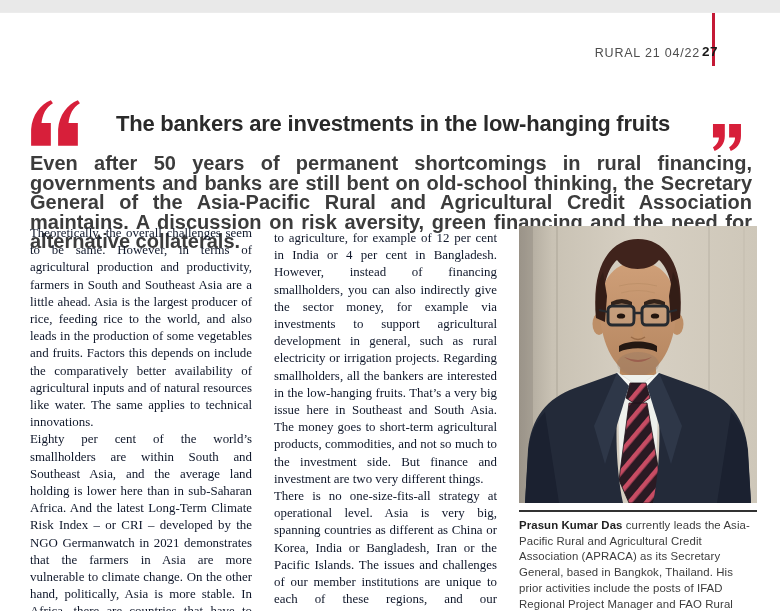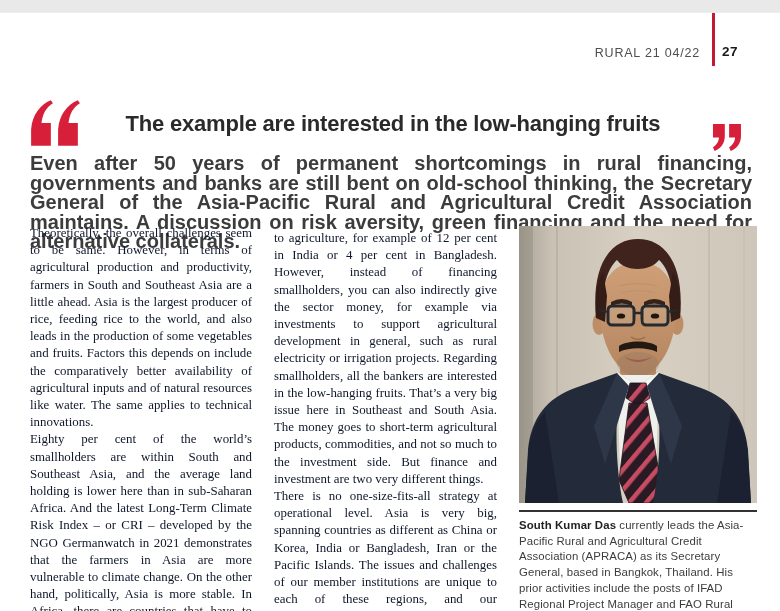--- a/index.html
+++ b/index.html
@@ -10,21 +10,21 @@
     font-family:"Liberation Sans", sans-serif;
     border-top:1px solid #ececec;
   }
   
   .hdr-journal {
     position:absolute; top:33px; left:0; width:700px; text-align:right;
     font-size:12.5px; letter-spacing:.8px; color:#4e4e4e;
   }
   .hdr-line { position:absolute; top:0; left:712px; width:3px; height:53px; background:#c41935; }
   .hdr-page {
-    position:absolute; top:31px; left:702px; width:36px; text-align:right;
+    position:absolute; top:31px; left:702px; width:36px; text-align:left;
     font-size:13.5px; font-weight:700; color:#191919; letter-spacing:.5px;
   }
   
   .open-quote { position:absolute; left:28px; top:83px; width:54px; height:54px; }
   .close-quote { position:absolute; left:709px; top:110px; width:37px; height:28px; }
   .headline {
     position:absolute; left:98px; top:97px; width:590px; text-align:center;
     font-size:22px; line-height:28px; font-weight:700; color:#2a2a2a; letter-spacing:-.2px;
   }
   .standfirst {
@@ -63,21 +63,21 @@
   <div class="hdr-journal">RURAL 21 04/22</div>
   <div class="hdr-line"></div>
   <div class="hdr-page">27</div>
 
   <svg class="open-quote" viewBox="0 0 104 92" aria-hidden="true">
     <g fill="#d71f3a">
       <path d="M 44 2 C 24 10 8 30 6 58 L 6 90 L 44 90 L 44 46 L 26 46 C 28 30 34 16 48 8 Z"></path>
       <path d="M 96 2 C 76 10 60 30 58 58 L 58 90 L 96 90 L 96 46 L 78 46 C 80 30 86 16 100 8 Z"></path>
     </g>
   </svg>
-  <h1 class="headline">The example are interested in the low-hanging fruits</h1>
+  <h1 class="headline">The bankers are investments in the low-hanging fruits</h1>
   <svg class="close-quote" viewBox="0 0 54 52" aria-hidden="true">
     <g fill="#d71f3a">
       <path d="M 0 2 L 22 2 L 22 24 C 22 38 14 48 3 52 L 0 45 C 8 40 11 33 11 27 L 0 27 Z"></path>
       <path d="M 30 2 L 52 2 L 52 24 C 52 38 44 48 33 52 L 30 45 C 38 40 41 33 41 27 L 30 27 Z"></path>
     </g>
   </svg>
   <p class="standfirst">Even after 50 years of permanent shortcomings in rural financing, governments and banks are still bent on old-school thinking, the Secretary General of the Asia-Pacific Rural and Agricultural Credit Association maintains. A discussion on risk aversity, green financing and the need for alternative collaterals.</p>
 
   <div class="col1">
     <p class="body-p">Theoretically, the overall challenges seem to be same. However, in terms of agricultural production and productivity, farmers in South and Southeast Asia are a little ahead. Asia is the largest producer of rice, feeding rice to the world, and also leads in the production of some vegetables and fruits. Factors this depends on include the comparatively better availability of agricultural inputs and of natural resources like water. The same applies to technical innovations.</p>
@@ -157,18 +157,18 @@
 
       <path d="M6 277 L9 224 C12 192 28 172 56 162 L98 147 L101 158 C96 192 96 237 104 277 Z" fill="#232a39"></path>
       <path d="M232 277 L229 224 C226 192 210 172 182 162 L140 147 L137 158 C142 192 142 237 134 277 Z" fill="#232a39"></path>
       <path d="M98 147 L110 160 L86 238 L75 200 Z" fill="#2e3748"></path>
       <path d="M140 147 L128 160 L152 238 L163 200 Z" fill="#2e3748"></path>
       <path d="M6 277 L9 230 C10 210 16 196 26 186 L40 277 Z" fill="#1b2130"></path>
       <path d="M232 277 L229 230 C228 210 222 196 212 186 L198 277 Z" fill="#1b2130"></path>
     </svg>
 
     <div class="caption">
-      <p><b>South Kumar Das</b><span> currently leads the Asia-Pacific Rural and Agricultural Credit Association (APRACA) as its Secretary General, based in Bangkok, Thailand. His prior activities include the posts of IFAD Regional Project Manager and FAO Rural Finance specialist.</span></p>
+      <p><b>Prasun Kumar Das</b><span> currently leads the Asia-Pacific Rural and Agricultural Credit Association (APRACA) as its Secretary General, based in Bangkok, Thailand. His prior activities include the posts of IFAD Regional Project Manager and FAO Rural Finance specialist.</span></p>
 
     </div>
   </div>
 
 </div>
 
 </body></html>

